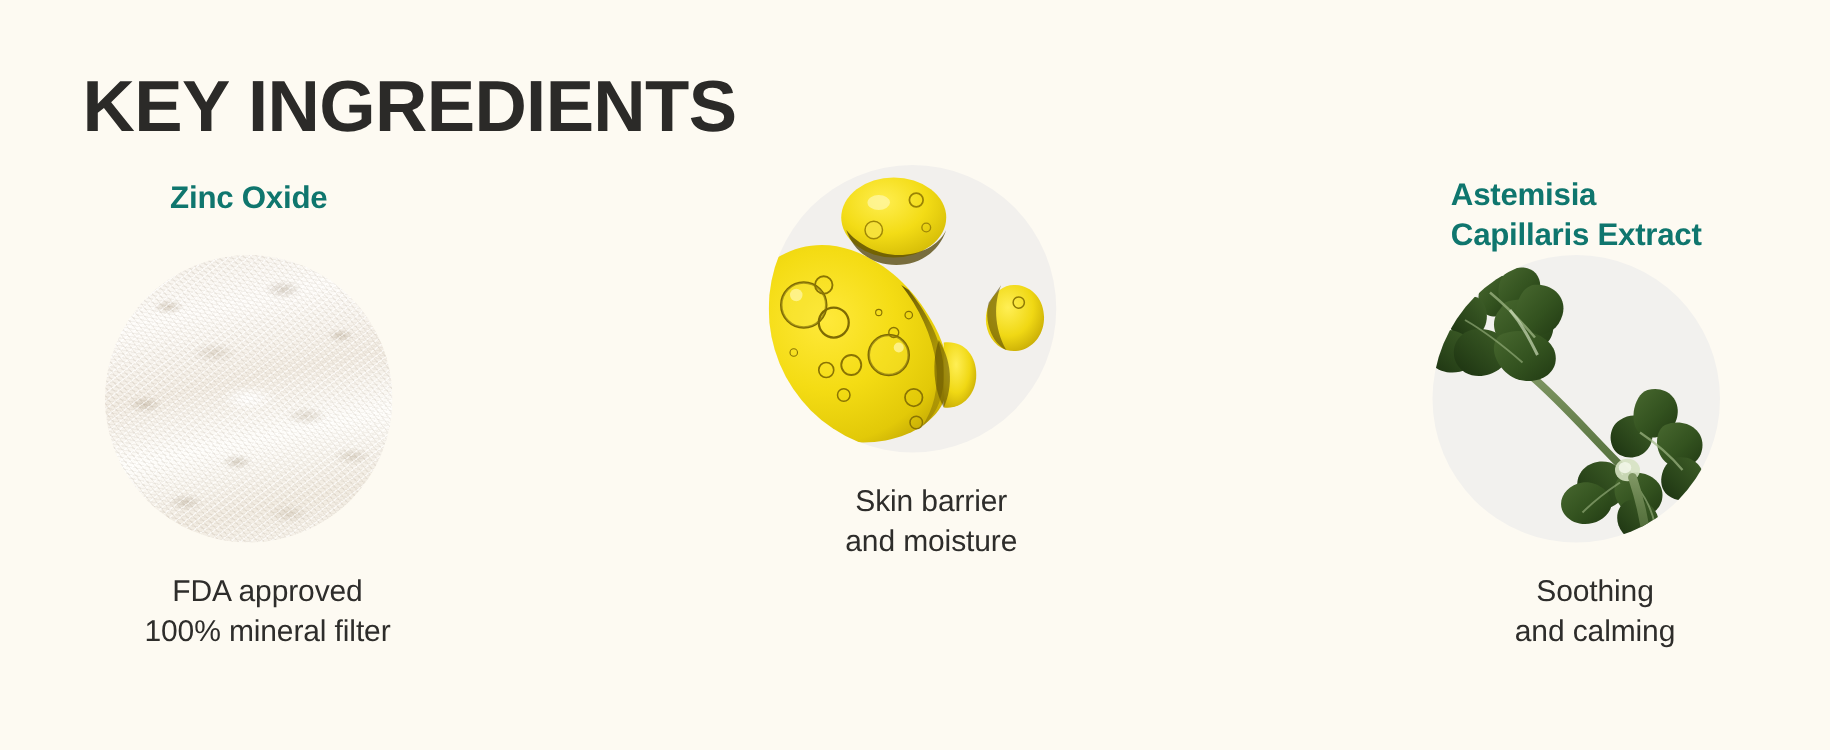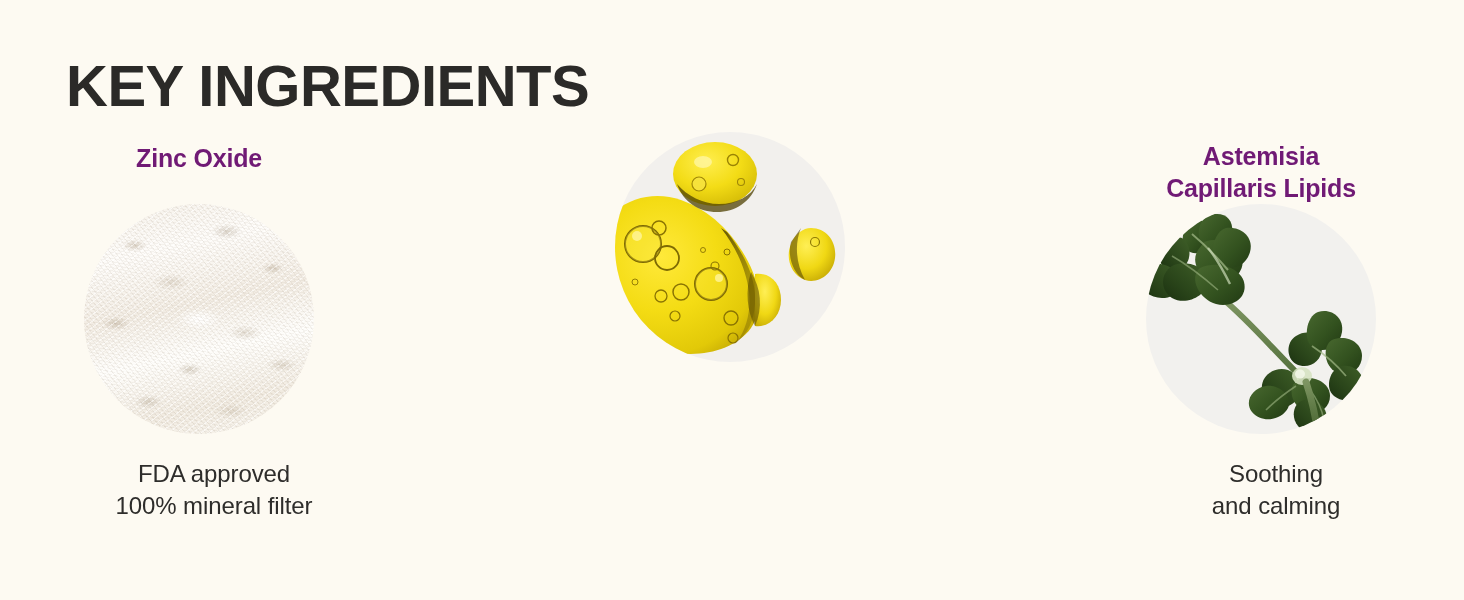--- a/index.html
+++ b/index.html
@@ -56,22 +56,21 @@
     width:326px;
     display:flex;
     flex-direction:column;
     align-items:center;
   }
 
   .col-title {
     font-size:25px;
     font-weight:700;
     line-height:1.28;
-    text-align:center;
-    color:#701a75;
+    color:#0f766e;
     letter-spacing:-0.2px;
     height:72px;
     display:flex;
     align-items:flex-start;
     justify-content:center;
     padding-top:2px;
   }
 
   .col-title.two-line { padding-top:0px; }
 
@@ -282,25 +281,27 @@
           <circle cx="60" cy="184" r="5" fill="none" stroke="#8A7403" stroke-width="1.2"></circle>
           <circle cx="116" cy="186" r="7" fill="none" stroke="#8A7403" stroke-width="1.4"></circle>
           <circle cx="118" cy="206" r="5" fill="none" stroke="#8A7403" stroke-width="1.2"></circle>
           <circle cx="100" cy="134" r="4" fill="none" stroke="#8A7403" stroke-width="1.1"></circle>
           <circle cx="112" cy="120" r="3" fill="none" stroke="#8A7403" stroke-width="1"></circle>
           <circle cx="88" cy="118" r="2.5" fill="none" stroke="#8A7403" stroke-width="0.9"></circle>
           <circle cx="20" cy="150" r="3" fill="none" stroke="#8A7403" stroke-width="0.9"></circle>
         </svg>
       </div>
 
+      <div class="col-desc">Skin barrier
+and moisture</div>
     </div>
 
     <div class="col">
       <div class="col-title two-line" style="white-space:pre-line">Astemisia
-Capillaris Lipids</div>
+Capillaris Extract</div>
 
       <div class="media herb">
         <svg viewBox="0 0 230 230" xmlns="http://www.w3.org/2000/svg">
           <defs>
             <linearGradient id="leafA" x1="0" y1="0" x2="1" y2="1">
               <stop offset="0%" stop-color="#48682F"></stop>
               <stop offset="55%" stop-color="#33521F"></stop>
               <stop offset="100%" stop-color="#213A13"></stop>
             </linearGradient>
             <linearGradient id="leafB" x1="1" y1="0" x2="0" y2="1">

